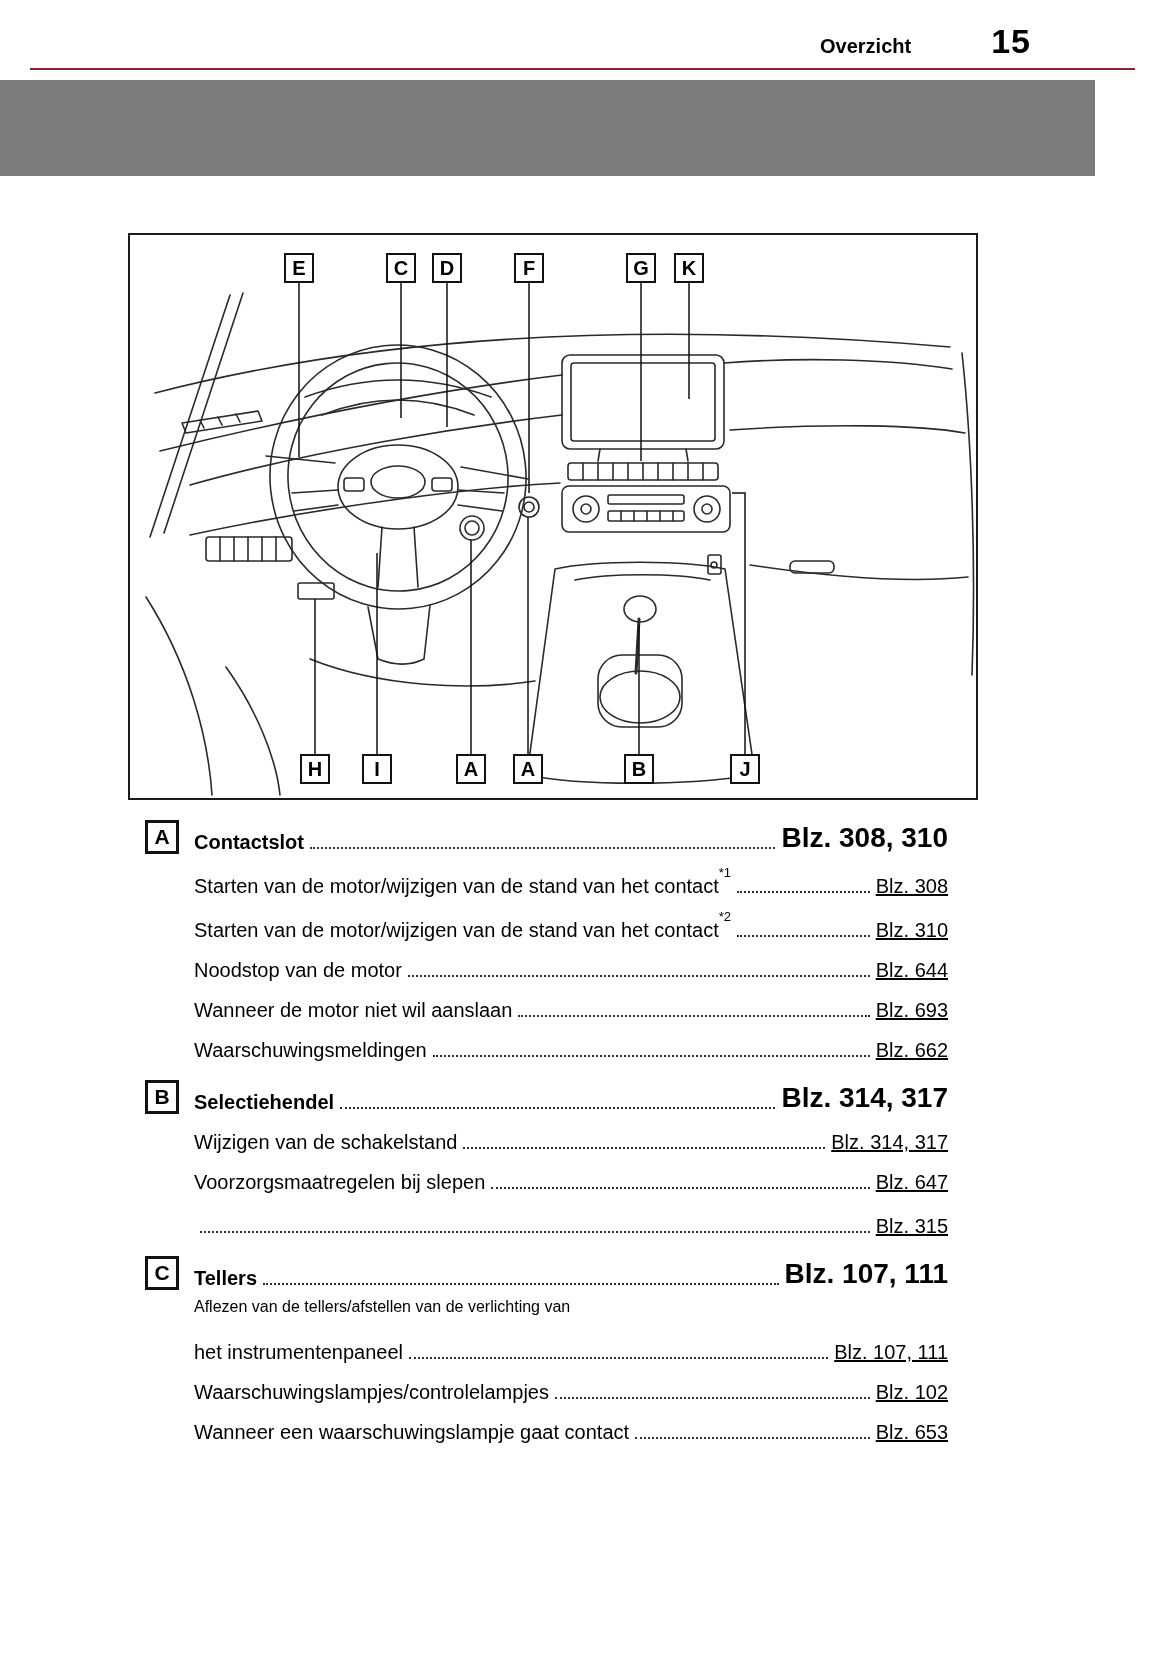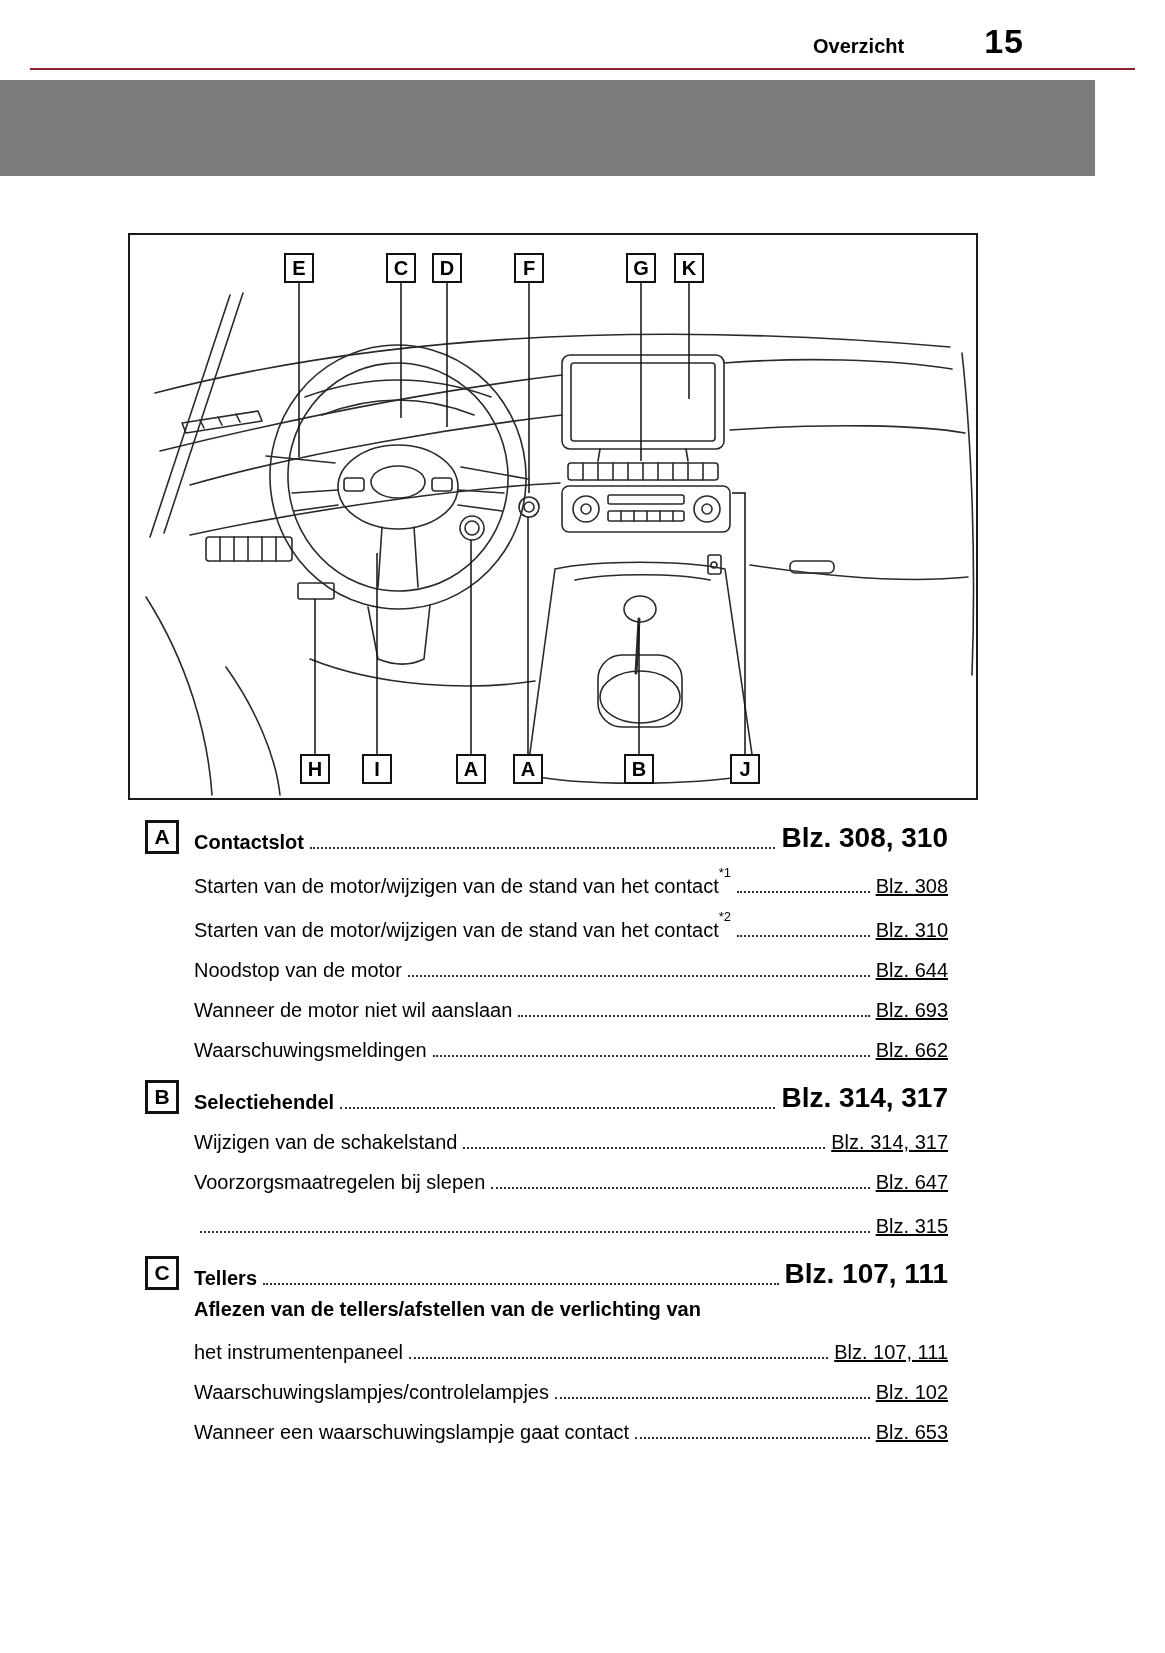--- a/index.html
+++ b/index.html
@@ -4,21 +4,21 @@
 <style>
   * { margin:0; padding:0; box-sizing:border-box; }
   html,body { background:#fff; }
   .page {
     position:relative; width:1165px; height:1653px; background:#fff;
     font-family:"Liberation Sans","DejaVu Sans",sans-serif; color:#000; overflow:hidden;
   }
 
   
   .top-header {
-    position:absolute; top:22px; left:0; right:141px;
+    position:absolute; top:22px; left:0; right:134px;
     display:flex; justify-content:flex-end; align-items:baseline;text-align:center;
   }
   .hdr-section { font-size:20px; font-weight:700; }
   .hdr-pagenum { font-size:34px; font-weight:700; margin-left:80px; letter-spacing:1px; }
   .header-rule {
     position:absolute; top:68px; left:30px; width:1105px; height:2px;
     background:var(--rule-color,#8a2430);
   }
   .banner {
     position:absolute; top:80px; left:0; width:1095px; height:96px;
@@ -52,21 +52,21 @@
   }
   .toc-title { font-size:20px; font-weight:700; white-space:nowrap; }
   .toc-pages { font-size:28px; font-weight:700; white-space:nowrap;text-align:center; }
   .toc-item { display:flex; align-items:flex-end; height:40px; margin-left:49px; }
   .toc-item.sup-row { height:44px; }
   .item-text { font-size:20px; white-space:nowrap; }
   .item-pages { font-size:20px; white-space:nowrap;text-decoration:underline; }
   sup.fn { font-size:13px; font-weight:400; position:relative; top:-8px; }
   .leader { flex:1 1 auto; min-width:14px; border-bottom:2px dotted #2e2e2e; margin:0 6px 5px 6px; }
   .toc-item.two-line { display:block; height:auto; margin-top:8px; }
-  .toc-item.two-line .line1 { font-size:20px; height:30px;font-weight:bold; }
+  .toc-item.two-line .line1 { font-size:16px; height:30px; }
   .toc-item.two-line .line2 { display:flex; align-items:flex-end; height:36px; }
 </style>
 </head>
 <body>
 
 <div class="page">
 
   <div class="top-header">
     <span class="hdr-section">Overzicht</span>
     <span class="hdr-pagenum">15</span>

